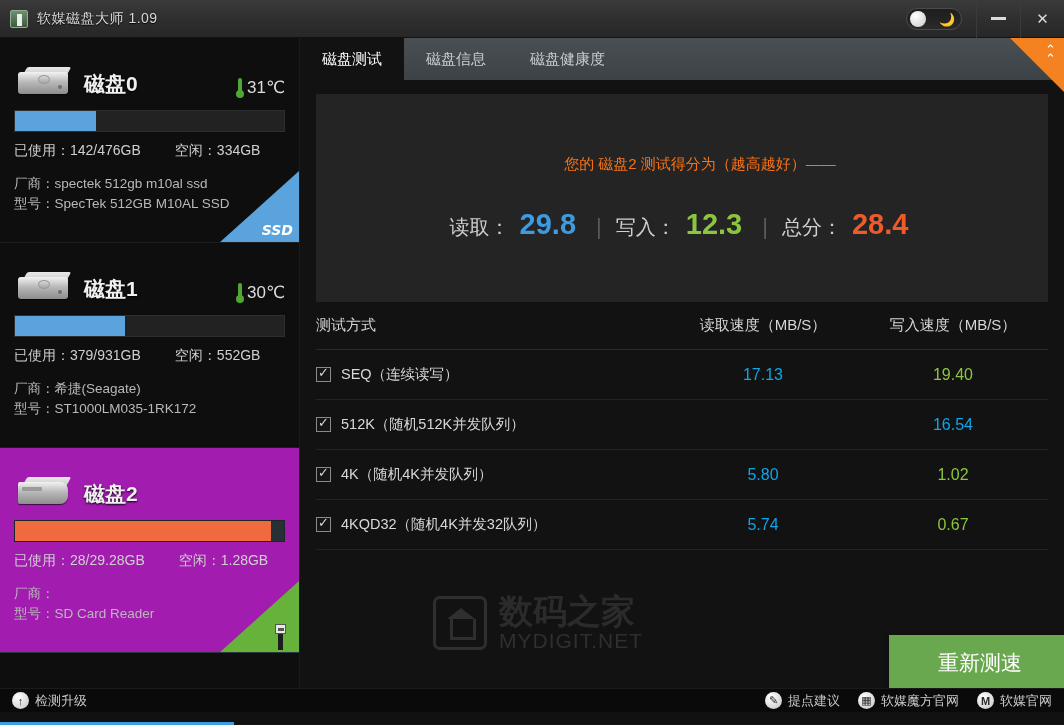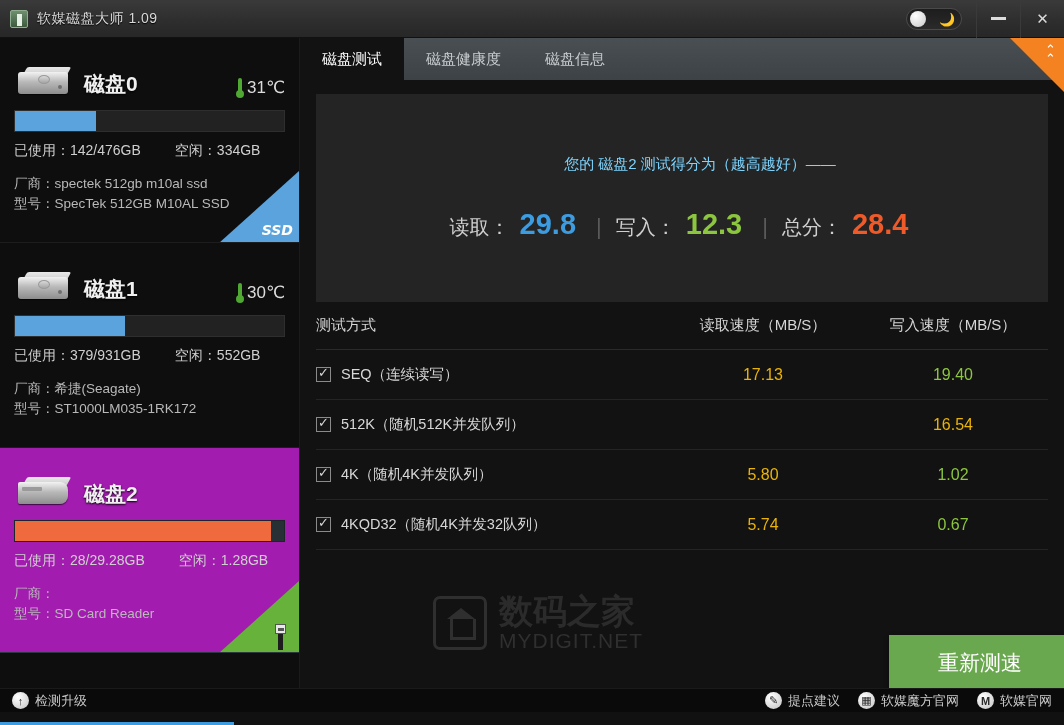--- a/index.html
+++ b/index.html
@@ -163,21 +163,21 @@
     border-left: 54px solid transparent; border-top: 54px solid #f58220;
   }
   .ribbon .chev {
     position: absolute; right: 8px; top: 7px; color: #fff; font-size: 13px;
     line-height: 9px; text-align: center; font-family: "DejaVu Sans", sans-serif;
   }
   .score-box {
     margin: 14px 16px 0 16px; height: 208px; background: #242424;
     display: flex; flex-direction: column; align-items: center; justify-content: center;
   }
-  .score-sub { color: #7dd3fc; font-size: 15px; margin-bottom: 26px; margin-left: 36px; }
+  .score-sub { color: #f97316; font-size: 15px; margin-bottom: 26px; margin-left: 36px; }
   .score-row { display: flex; align-items: baseline; color: #cfcfcf; font-size: 20px; }
   .score-row .lbl { font-size: 20px; color: #cfcfcf; }
   .score-row .val { font-size: 29px; font-weight: bold; margin: 8px 6px 0 10px; }
   .score-row .sep { color: #5a5a5a; margin: 0 14px; font-size: 22px; }
   .v-read { color: #3d9be0; }
   .v-write { color: #8cc63f; }
   .v-total { color: #f05a28; }
 
   .table { margin: 0 16px; }
   .thead {
@@ -193,21 +193,21 @@
   }
   .trow .c-name { display: flex; align-items: center; color: #d8d8d8; }
   .cbx {
     width: 15px; height: 15px; border: 1px solid #8a8a8a; margin-right: 10px;
     position: relative; flex: none; background: #151515;
   }
   .cbx::after {
     content: "✓"; position: absolute; left: 1px; top: -3px;
     color: #d8d8d8; font-size: 13px;
   }
-  .trow .c-read { color: #eab308; font-size: 16px; }
+  .trow .c-read { color: #0ea5e9; font-size: 16px; }
   .trow .c-write { color: #8cc63f; font-size: 16px; }
 
   .watermark {
     position: absolute; left: 133px; top: 555px; display: flex; align-items: center;
     color: #2f2f2f; pointer-events: none;
   }
   .wm-logo {
     width: 54px; height: 54px; border: 3px solid #2f2f2f; border-radius: 7px;
     position: relative; flex: none;
   }
@@ -370,22 +370,22 @@
         </div>
       </div>
     </div>
 
   </div>
 
   <div class="main">
 
     <div class="tabbar">
       <div class="tab active">磁盘测试</div>
+      <div class="tab">磁盘信息</div>
       <div class="tab">磁盘健康度</div>
-      <div class="tab">磁盘信息</div>
       <div class="ribbon">
         <div class="tri"></div>
         <div class="chev">⌃<br>⌃</div>
       </div>
     </div>
 
     <div class="score-box">
       <div class="score-sub">您的 磁盘2 测试得分为（越高越好）——</div>
       <div class="score-row">
         <span class="lbl">读取：</span>

